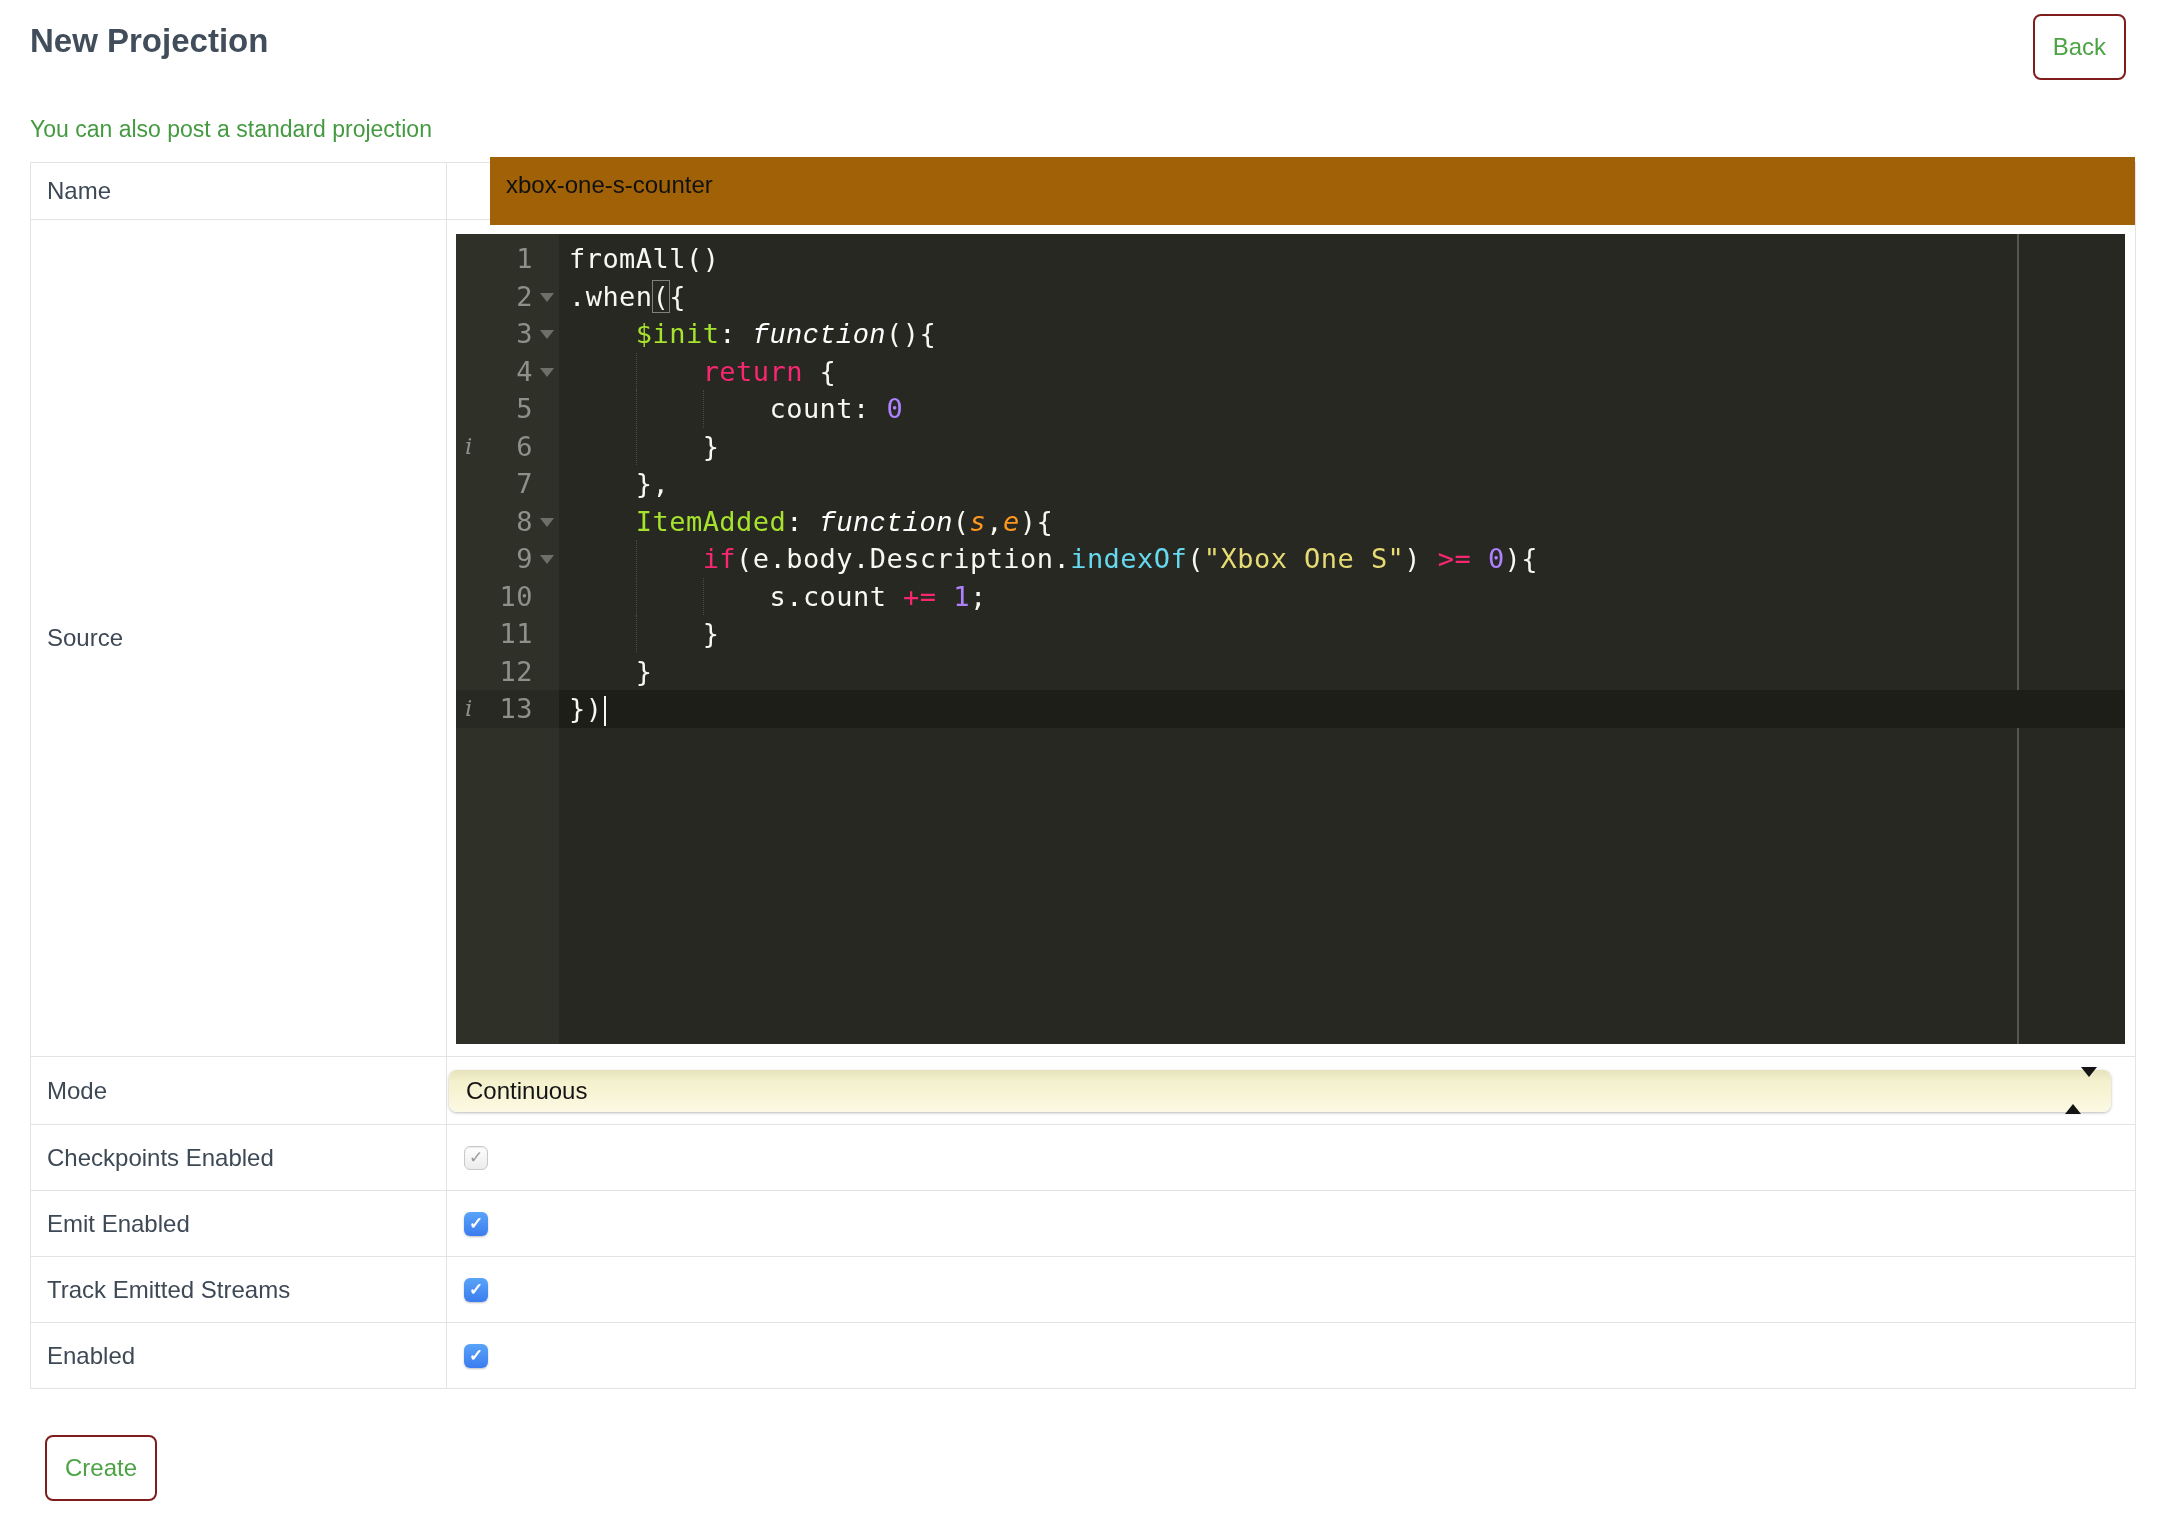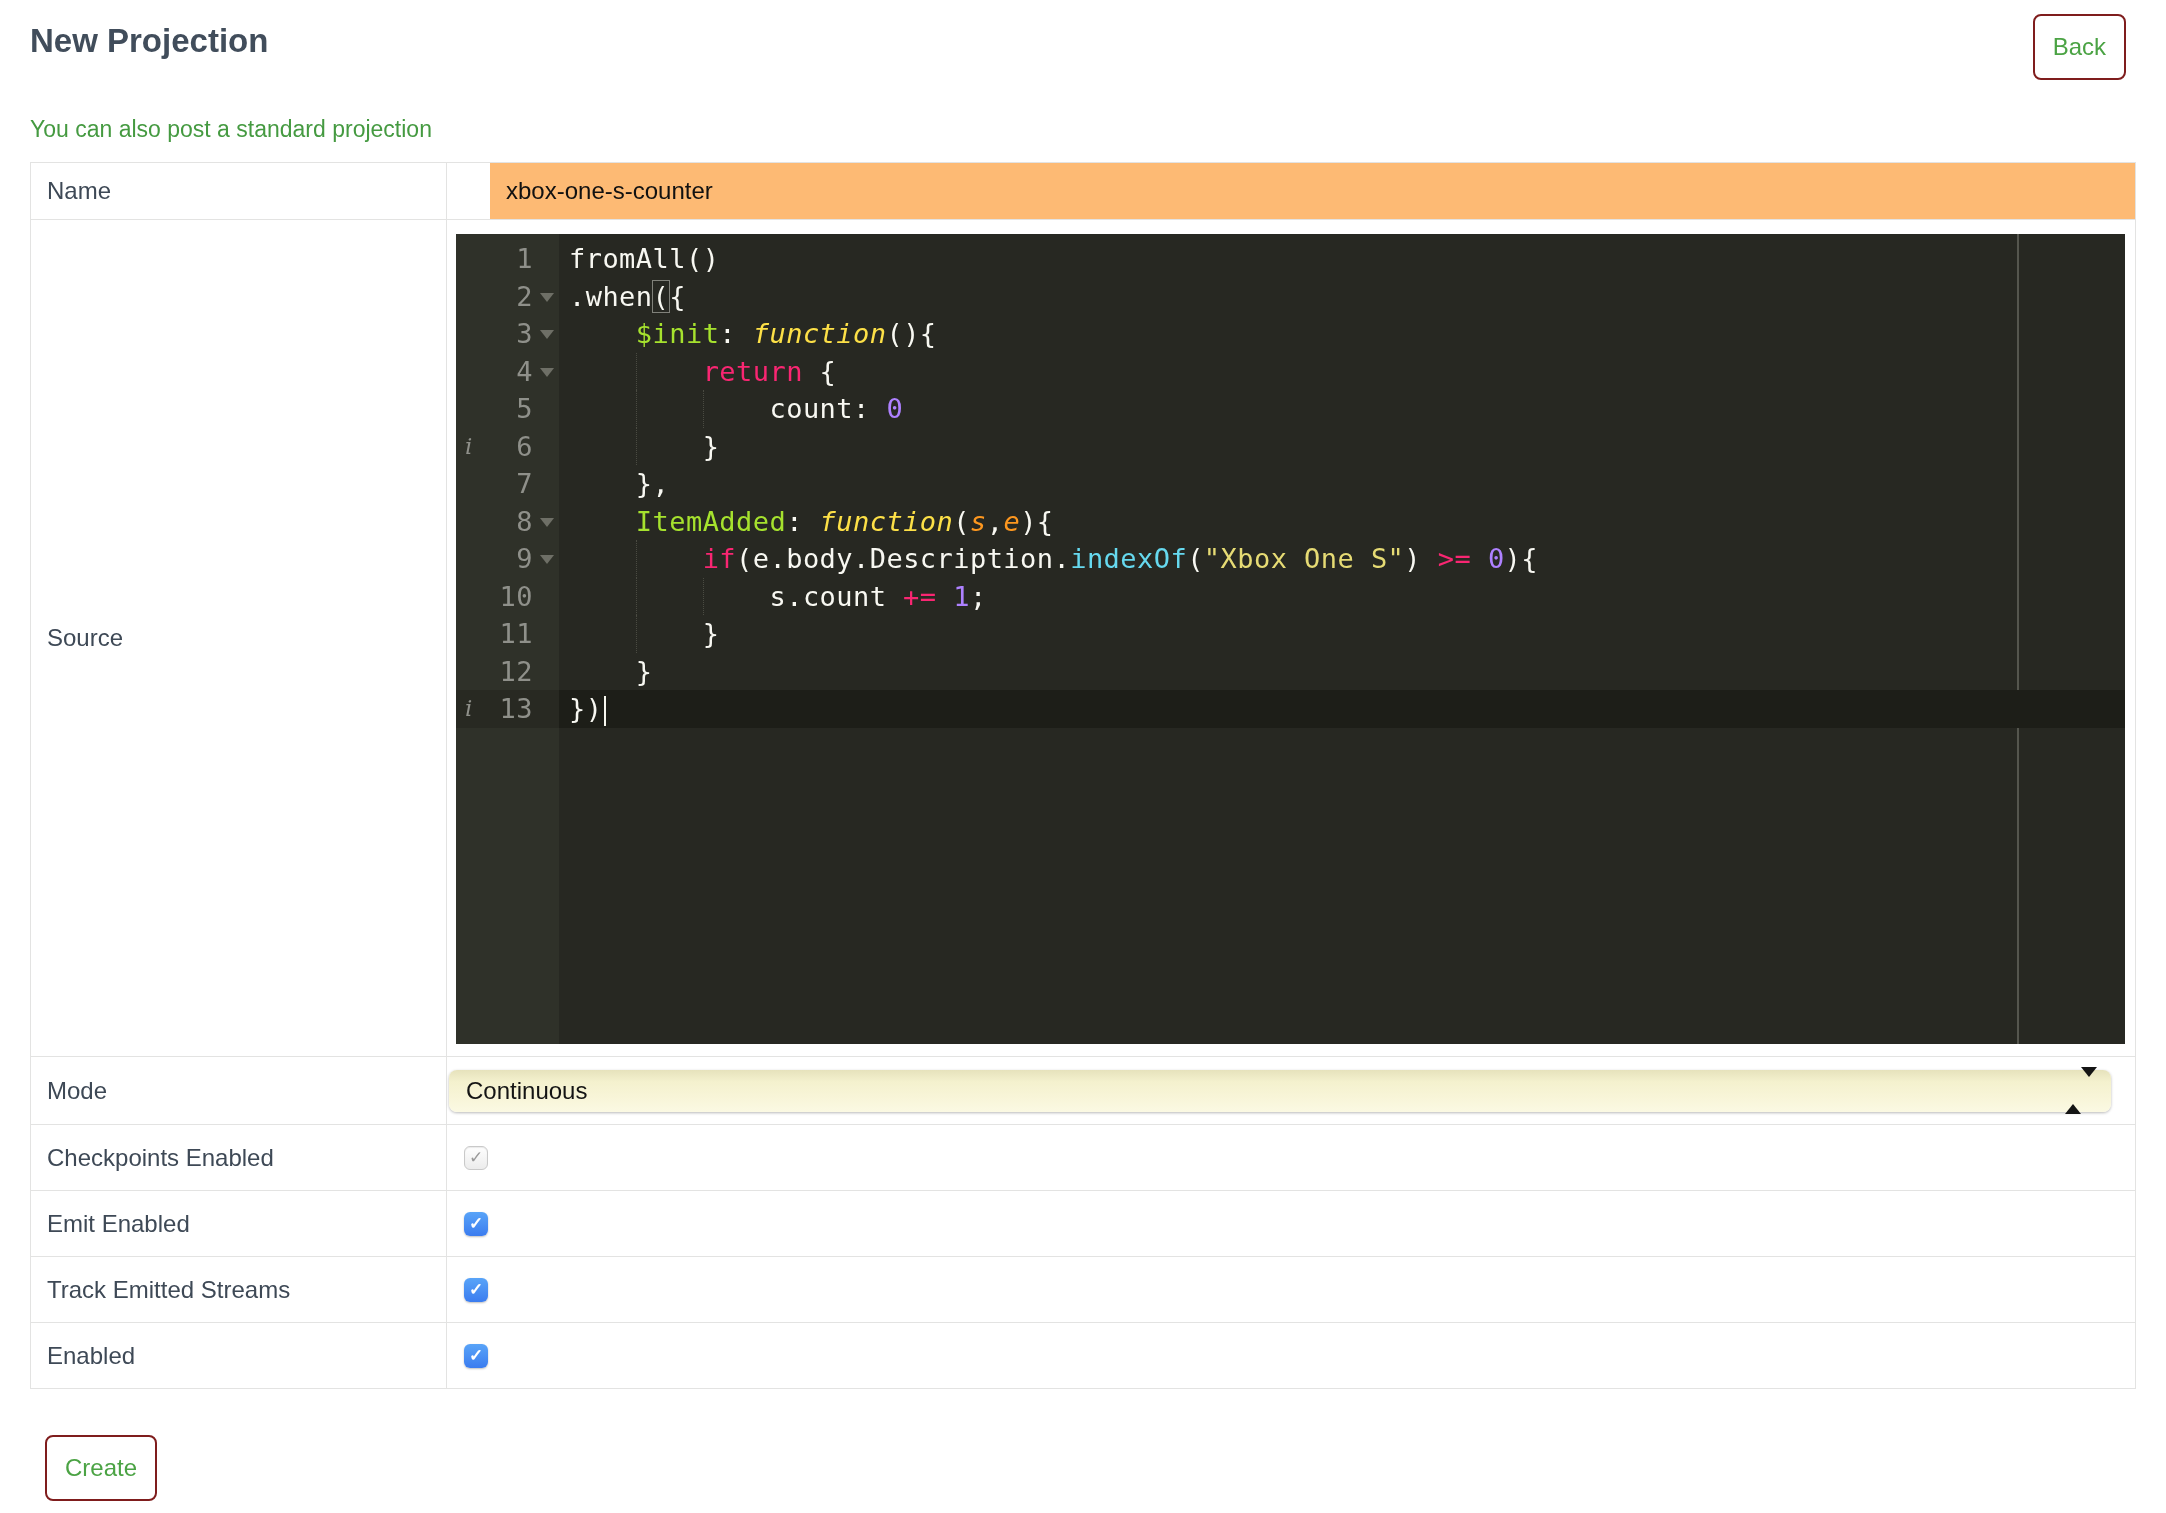--- a/index.html
+++ b/index.html
@@ -34,22 +34,22 @@
     border-right:1px solid #E3E3E2;box-sizing:border-box;
   }
   .value-cell{flex:1;display:flex;align-items:center;position:relative;min-width:0;}
   .row-name{height:56px;gap:43px;}
   .row-source{height:836px;}
   .row-mode{height:67px;}
   .row-check{height:65px;}
 
   
   .name-input{
-    width:100%;height:100%;border:0;outline:none;background:#fdba74;
-    font-size:24px;color:#111;padding:0 0 0 16px;font-family:inherit;
+    width:100%;height:100%;border:0;outline:none;background:#a16207;
+    font-size:24px;color:#111;padding:0 0 12px 16px;font-family:inherit;
   }
 
   
   .editor{
     flex:1;display:flex;height:810px;margin:14px 10px 12px 9px;
     background:#272822;overflow:hidden;position:relative;
     font-family:"DejaVu Sans Mono",monospace;
     font-size:27px;line-height:37.5px;letter-spacing:0.45px;
   }
   .gutter{
@@ -70,21 +70,21 @@
   }
   .code{flex:1;padding-top:6px;position:relative;z-index:1;min-width:0;}
   .print-margin{position:absolute;left:1458px;top:0;bottom:0;width:2px;background:#55564E;z-index:0;}
   .code-line{height:37.5px;white-space:pre;padding-left:10px;position:relative;color:#F8F8F2;}
   .code-line.active{background:#1D1E18;}
   .indent-guide{position:absolute;top:0;bottom:0;width:0;border-left:1px dotted #4A4B42;}
   .cursor{display:inline-block;width:2px;height:30px;background:#F8F8F0;vertical-align:middle;margin-left:2px;}
   .tk-text{color:#F8F8F2;}
   .tk-keyword{color:#F92672;}
   .tk-function-name{color:#A6E22E;}
-  .tk-storage{color:#fde047;font-style:italic;}
+  .tk-storage{color:#ffffff;font-style:italic;font-family:Liberation Mono, monospace;}
   .tk-support{color:#66D9EF;}
   .tk-string{color:#E6DB74;}
   .tk-number{color:#AE81FF;}
   .tk-parameter{color:#FD971F;font-style:italic;}
   .tk-paren-match{border:1px solid #80817A;margin:-1px;}
 
   
   .mode-select{
     position:relative;flex:1;height:42px;margin:0 24px 0 2px;
     border-radius:8px;

